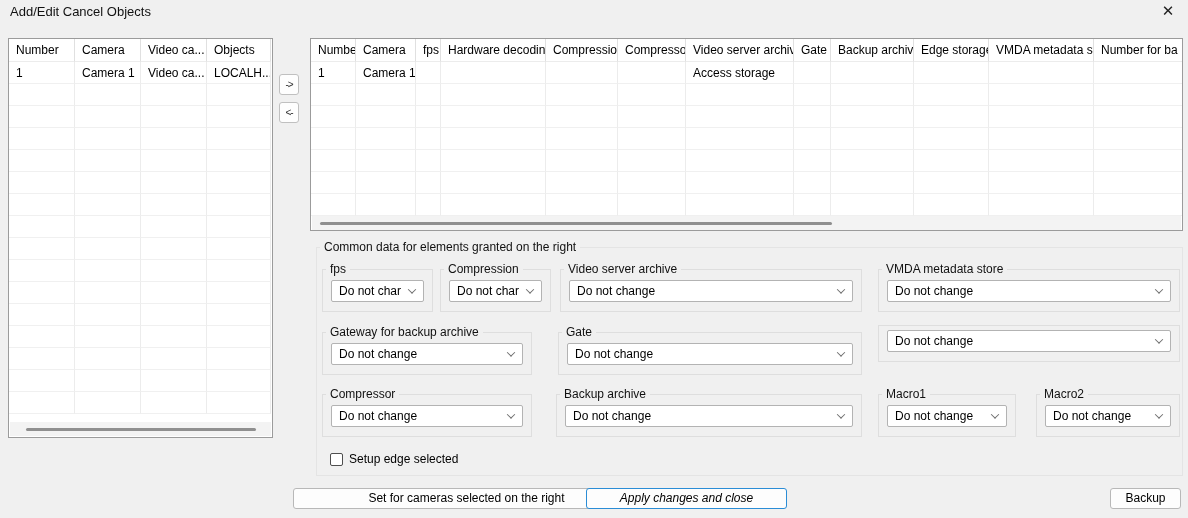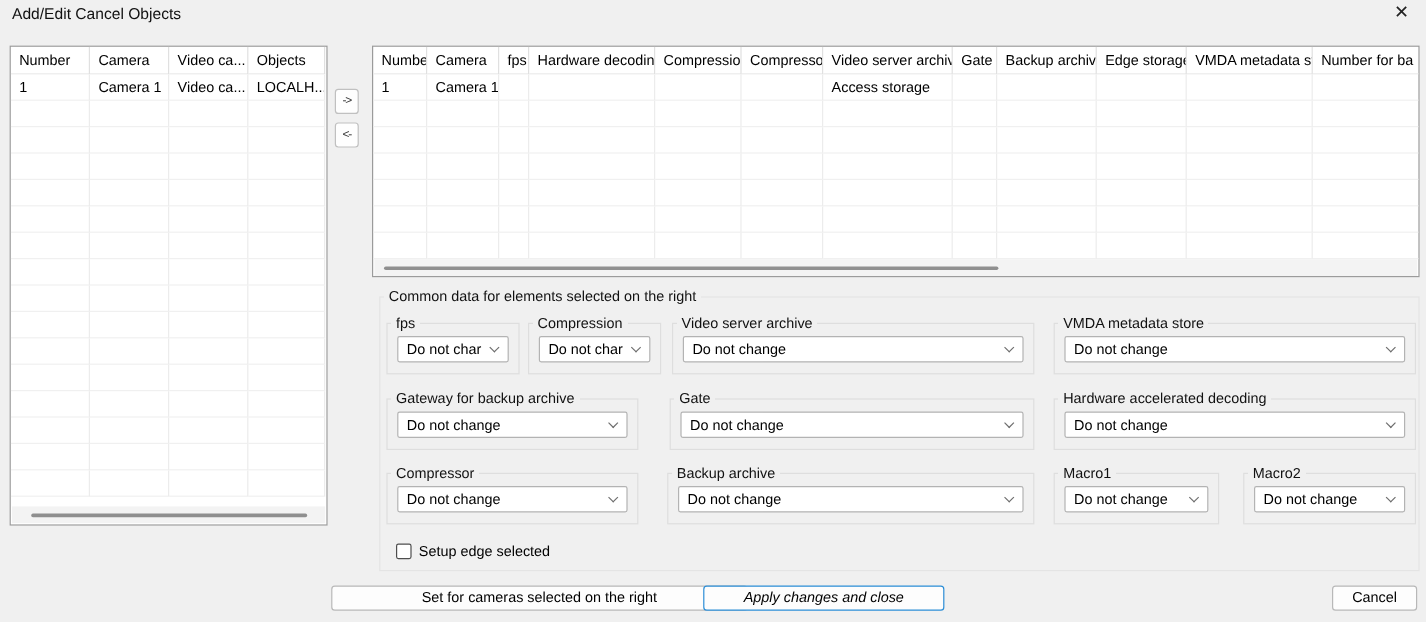--- a/index.html
+++ b/index.html
@@ -285,21 +285,21 @@
       <div class="tcell" style="width: 75px;"></div>
       <div class="tcell" style="width: 105px;"></div>
       <div class="tcell" style="width: 90px;"></div>
     </div>
   </div>
 <div class="hscroll" style="position:absolute; left:312px; top:216px; width:869px;">
   <div class="hthumb" style="left:8px; width:512px;"></div>
 </div>
 
 <fieldset class="outer" style="left:316px; top:240px; width:867px; height:236px;">
-  <legend>Common data for elements selected on the right</legend>
+  <legend>Common data for elements granted on the right</legend>
 </fieldset>
 
 <fieldset style="left:322px; top:262px; width:92px;">
   <legend>fps</legend>
   <div class="combo">
     <span>Do not char</span>
     <span class="chev"></span>
   </div>
 </fieldset>
 
@@ -337,21 +337,20 @@
 
 <fieldset style="left:558px; top:325px; width:304px;">
   <legend>Gate</legend>
   <div class="combo">
     <span>Do not change</span>
     <span class="chev"></span>
   </div>
 </fieldset>
 
 <fieldset style="left:878px; top:325px; width:302px;">
-  <legend>Hardware accelerated decoding</legend>
   <div class="combo">
     <span>Do not change</span>
     <span class="chev"></span>
   </div>
 </fieldset>
 
 <fieldset style="left:322px; top:387px; width:210px;">
   <legend>Compressor</legend>
   <div class="combo">
     <span>Do not change</span>
@@ -381,15 +380,15 @@
     <span>Do not change</span>
     <span class="chev"></span>
   </div>
 </fieldset>
 
 <div class="checkrow">
   <span class="checkbox"></span>
   <span>Setup edge selected</span>
 </div>
 
-<button class="btn" style="left:276px; top:488px; width:347px;">Set for cameras selected on the right</button>
+<button class="btn" style="left:293px; top:488px; width:347px;">Set for cameras selected on the right</button>
 <button class="btn primary" style="left:586px; top:488px; width:201px;">Apply changes and close</button>
-<button class="btn" style="left:1110px; top:488px; width:71px;">Cancel</button>
+<button class="btn" style="left:1110px; top:488px; width:71px;">Backup</button>
 
 </body></html>

